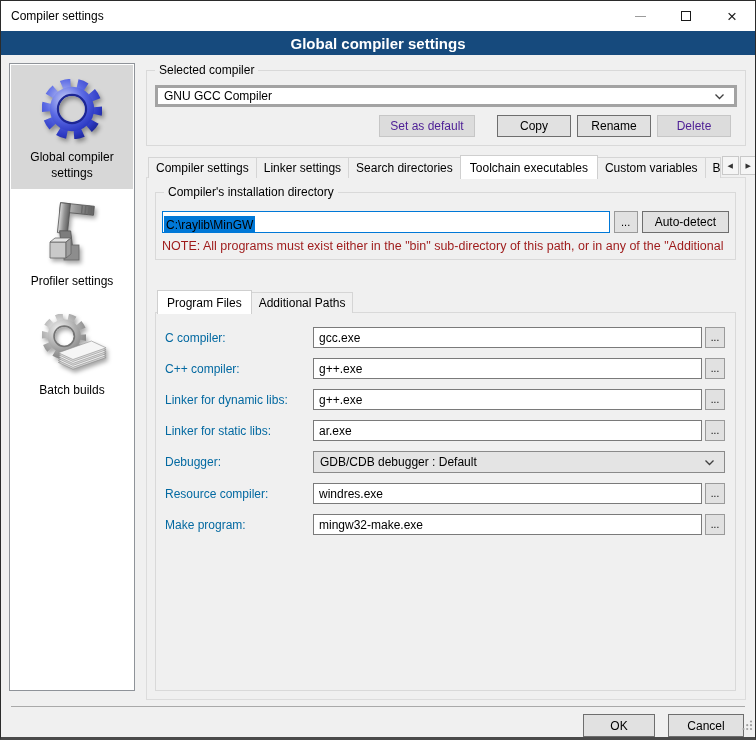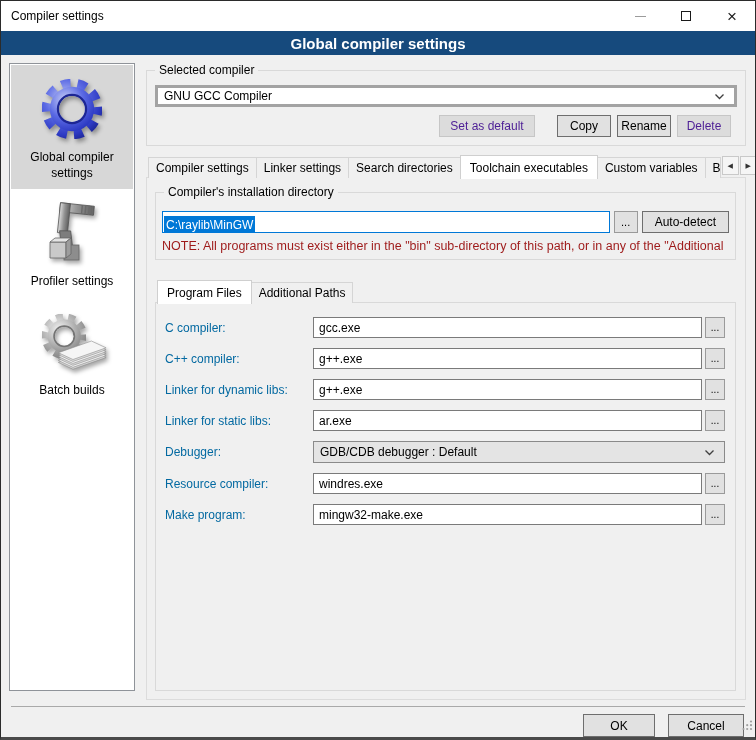--- a/index.html
+++ b/index.html
@@ -47,21 +47,21 @@
   .compiler-group { margin-top: 7px; padding: 14px 8px 8px; flex: 0 0 auto; }
   .combo { height: 22px; background: #fff; border: 3px solid #a3a3a3; display: flex;
            align-items: center; padding: 0 9px 0 6px; font-size: 12px; }
   .combo .chev { margin-left: auto; display: flex; }
   .btn-row { display: flex; justify-content: flex-end; align-items: center; margin-top: 8px; }
   .btn { height: 22px; background: #e1e1e1; border: 1px solid #6e6e6e; font-size: 12px;
          color: #000; display: flex; align-items: center; justify-content: center;
          padding: 0 10px; white-space: nowrap; cursor: default; }
   .btn.disabled { background: #dcdcdc; border-color: #c6c6c6; color: #4c1d95; }
   .b-setdef { width: 96px; margin-right: 22px; }
-  .b-copy, .b-rename, .b-delete { width: 54px; margin-right: 6px; }
+  .b-copy, .b-rename, .b-delete { width: 74px; margin-right: 6px; }
   .b-reset { width: 104px; margin-left: 20px; margin-right: 2px; }
 
   
   .tabstrip { display: flex; align-items: flex-end; position: relative; z-index: 2; padding-left: 2px; }
   .tabstrip.outer { margin-top: 9px; }
   .tab { height: 21px; background: #f0f0f0; border: 1px solid #d5d5d5; border-bottom: none;
          display: flex; align-items: center; padding: 0 7px; font-size: 12px; color: #000;
          margin-left: -1px; white-space: nowrap; cursor: default; }
   .tab:first-child { margin-left: 0; }
   .tab.active { height: 24px; background: #fff; border-color: #cfcfcf; z-index: 3;
@@ -74,26 +74,26 @@
 
   
   .tabpanel { margin-top: -1px; border: 1px solid #dcdcdc; background: #f0f0f0;
               flex: 1; padding: 14px 9px 8px 8px; display: flex; flex-direction: column;
               min-height: 0; margin-bottom: 6px; }
 
   .install-group { padding: 18px 6px 6px; flex: 0 0 auto; }
   .path-row { display: flex; align-items: center; gap: 4px; }
   .pathfield { flex: 1; height: 22px; border: 1px solid #0078d7; background: #fff;
                display: flex; align-items: center; padding: 0 1px; font-size: 12px; overflow: hidden; }
-  .pathfield .sel { background: #0078d7; color: #ffffff; padding: 2px 2px; white-space: pre; margin-top: 6px; }
+  .pathfield .sel { background: #0078d7; color: #000000; padding: 2px 2px; white-space: pre; margin-top: 6px; }
   .mini { width: 24px; padding: 0; font-size: 11px; border-color: #9a9a9a; }
   .b-autodetect { padding: 0 12px; }
   .note { margin-top: 6px; font-size: 12.5px; color: #9e1a1a; white-space: nowrap; overflow: hidden; }
 
-  .subtab-wrap { margin-top: 20px; }
+  .subtab-wrap { margin-top: 30px; }
   .innerpanel { margin-top: -1px; border: 1px solid #d9d9d9; background: #f0f0f0;
                 flex: 1; padding: 14px 10px 0 9px; }
 
   .frow { display: flex; align-items: center; margin-bottom: 10px; }
   .flabel { width: 148px; flex: 0 0 auto; font-size: 12px; color: #0369a1; }
   .finput { flex: 1; height: 21px; border: 1px solid #7a7a7a; background: #fff;
             font-size: 12px; padding: 0 5px; color: #000; min-width: 0; }
   .browse { width: 20px; height: 21px; margin-left: 3px; flex: 0 0 auto;
             font-size: 10px; padding: 0; border-color: #9a9a9a; }
   .fselect { flex: 1; height: 22px; background: #e4e4e4; border: 1px solid #8a8a8a;

